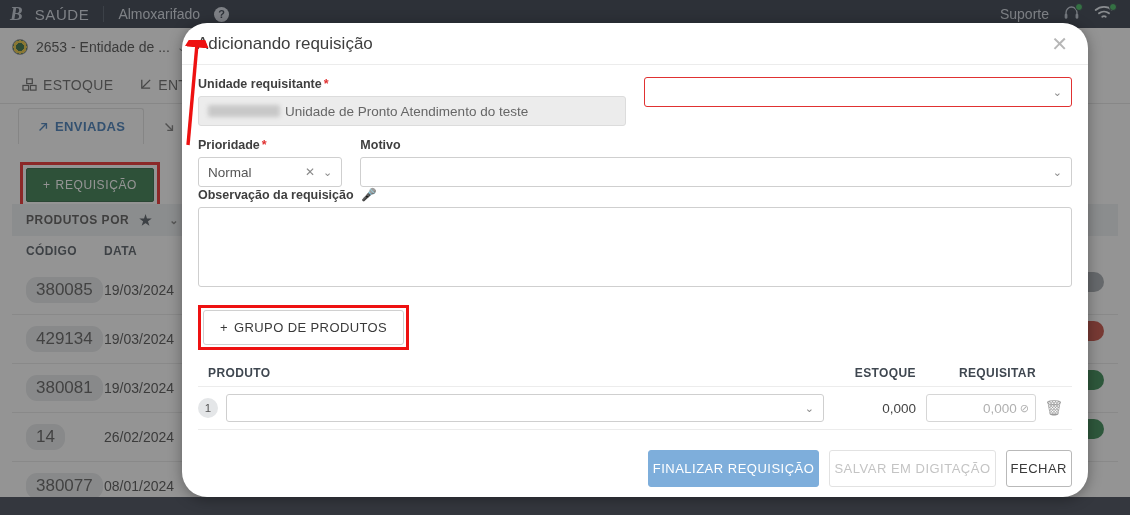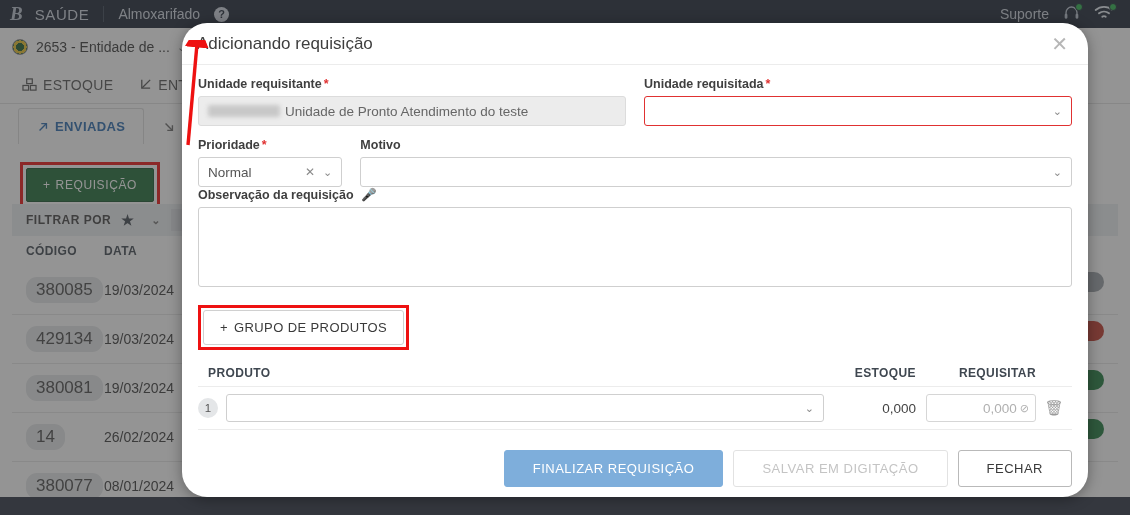--- a/index.html
+++ b/index.html
@@ -213,21 +213,21 @@
     border-radius: 3px; display: flex; align-items: center; justify-content: flex-end;
     padding: 0 6px; font-size: 13.5px; color: #b0b0b0; background: #fff; gap: 3px;
   }
   .prod-req .noent { font-size: 11px; color: #b0b0b0; }
   .trash { width: 36px; text-align: center; color: #9a9a9a; font-size: 15px; }
 
   .modal-foot {
     flex: none; height: 58px; display: flex; align-items: center;
     justify-content: flex-end; gap: 10px; padding: 0 16px;
   }
-  .btn { font-size: 13px; letter-spacing: .5px; border-radius: 3px; padding: 10px 28px; }
+  .btn { font-size: 13px; letter-spacing: .5px; border-radius: 3px; padding: 10px 4px; }
   .btn.primary { background: #7eaedb; color: #fff; border: 1px solid #7eaedb; }
   .btn.ghost-dis { background: #fff; color: #c4c4c4; border: 1px solid #e2e2e2; }
   .btn.ghost { background: #fff; color: #3a3a3a; border: 1px solid #b9b9b9; }
 
   
   .arrow { position: absolute; left: 150px; top: 40px; z-index: 12; pointer-events: none; }
 </style>
 </head>
 <body>
 
@@ -304,21 +304,21 @@
   <div class="req-btn-wrap">
     <span class="redbox-green">
       <span class="req-btn">
         <span>+</span>
         <span>REQUISIÇÃO</span>
       </span>
     </span>
   </div>
 
   <div class="filterbar">
-    <span>FILTRAR POR</span>
+    <span>PRODUTOS POR</span>
     <span class="star">★</span>
     <span class="chev">⌄</span>
     <span class="allsel">Todo</span>
   </div>
 
   <div class="list-head">
     <span class="col-cod">CÓDIGO</span>
     <span class="col-data">DATA</span>
     <span class="col-stat statcell">SITUAÇÃO</span>
   </div>
@@ -384,23 +384,20 @@
       <div class="fg" style="width:430px">
         <span class="flabel">
           <span>Unidade requisitante</span><span class="req">*</span>
         </span>
         <div class="fctl readonly">
           <span class="blurred">xxxxxx</span>
           <span>Unidade de Pronto Atendimento do teste</span>
         </div>
       </div>
       <div class="fg" style="width:430px">
-        <span class="flabel">
-          <span>Unidade requisitada</span><span class="req">*</span>
-        </span>
         <div class="fctl err">
           <span></span>
           <span class="caret">⌄</span>
         </div>
       </div>
     </div>
 
     <div class="lbl-row" style="margin-top:12px">
       <div class="fg" style="width:145px">
         <span class="flabel">

